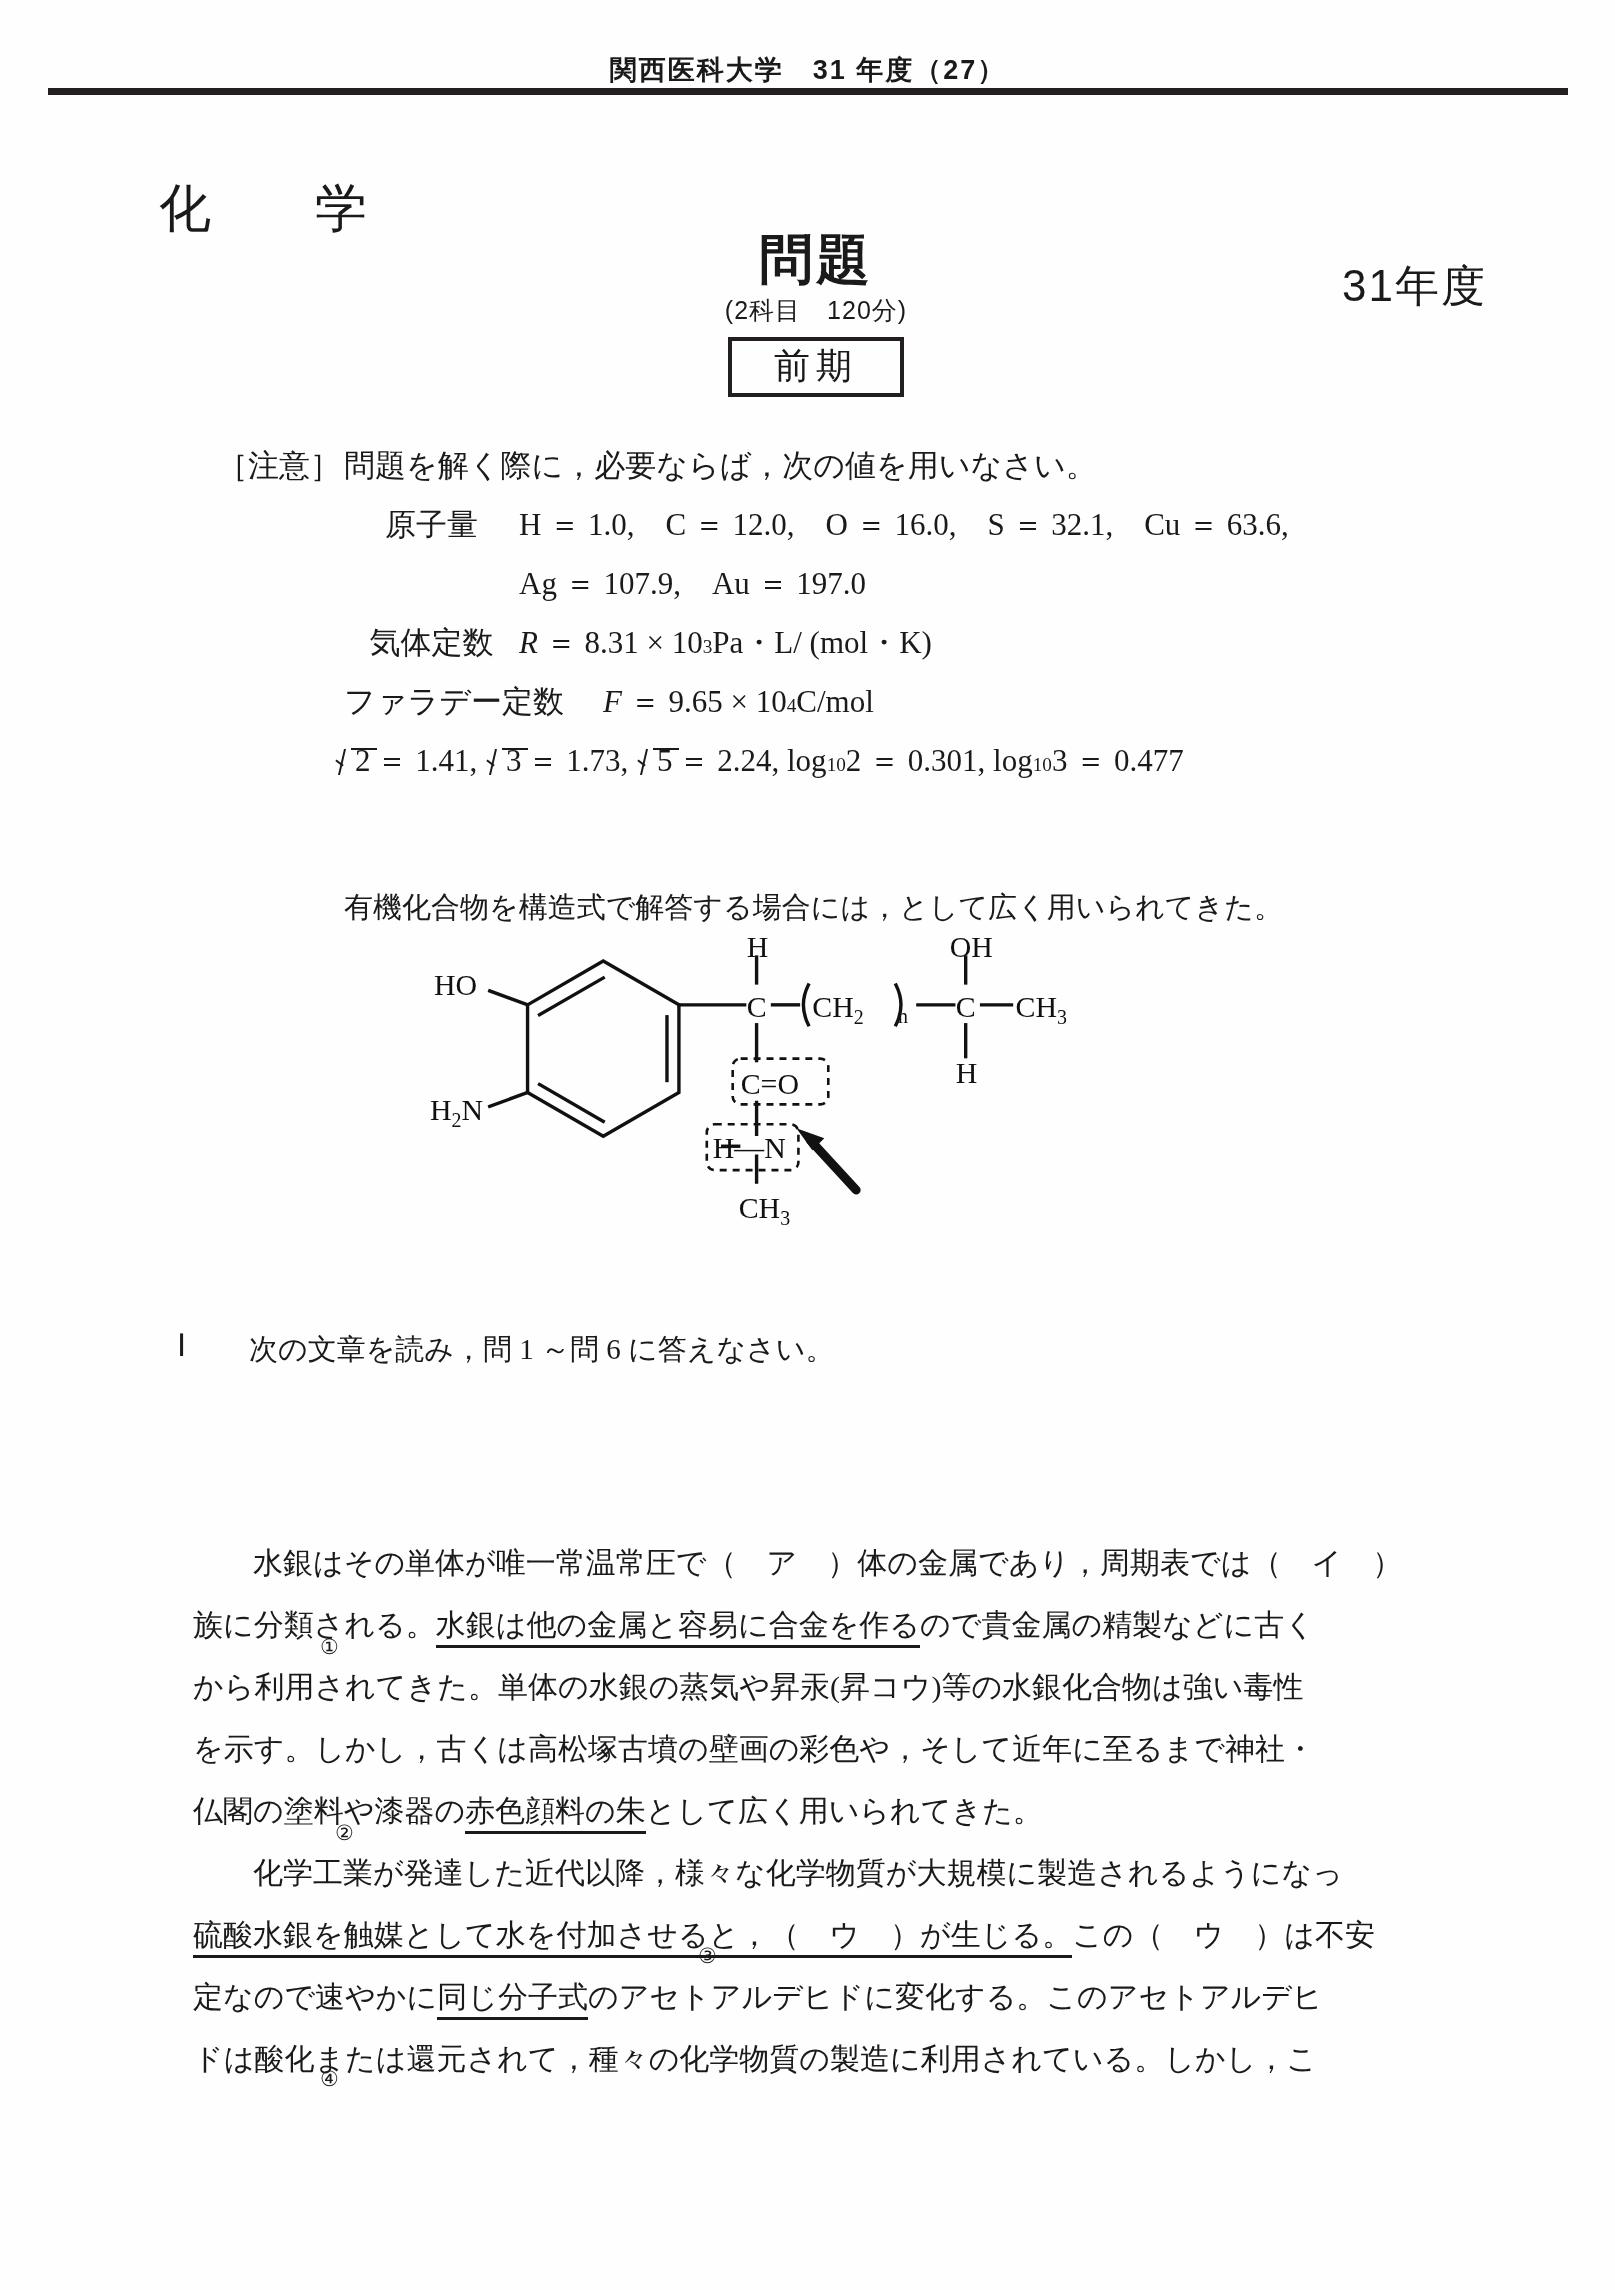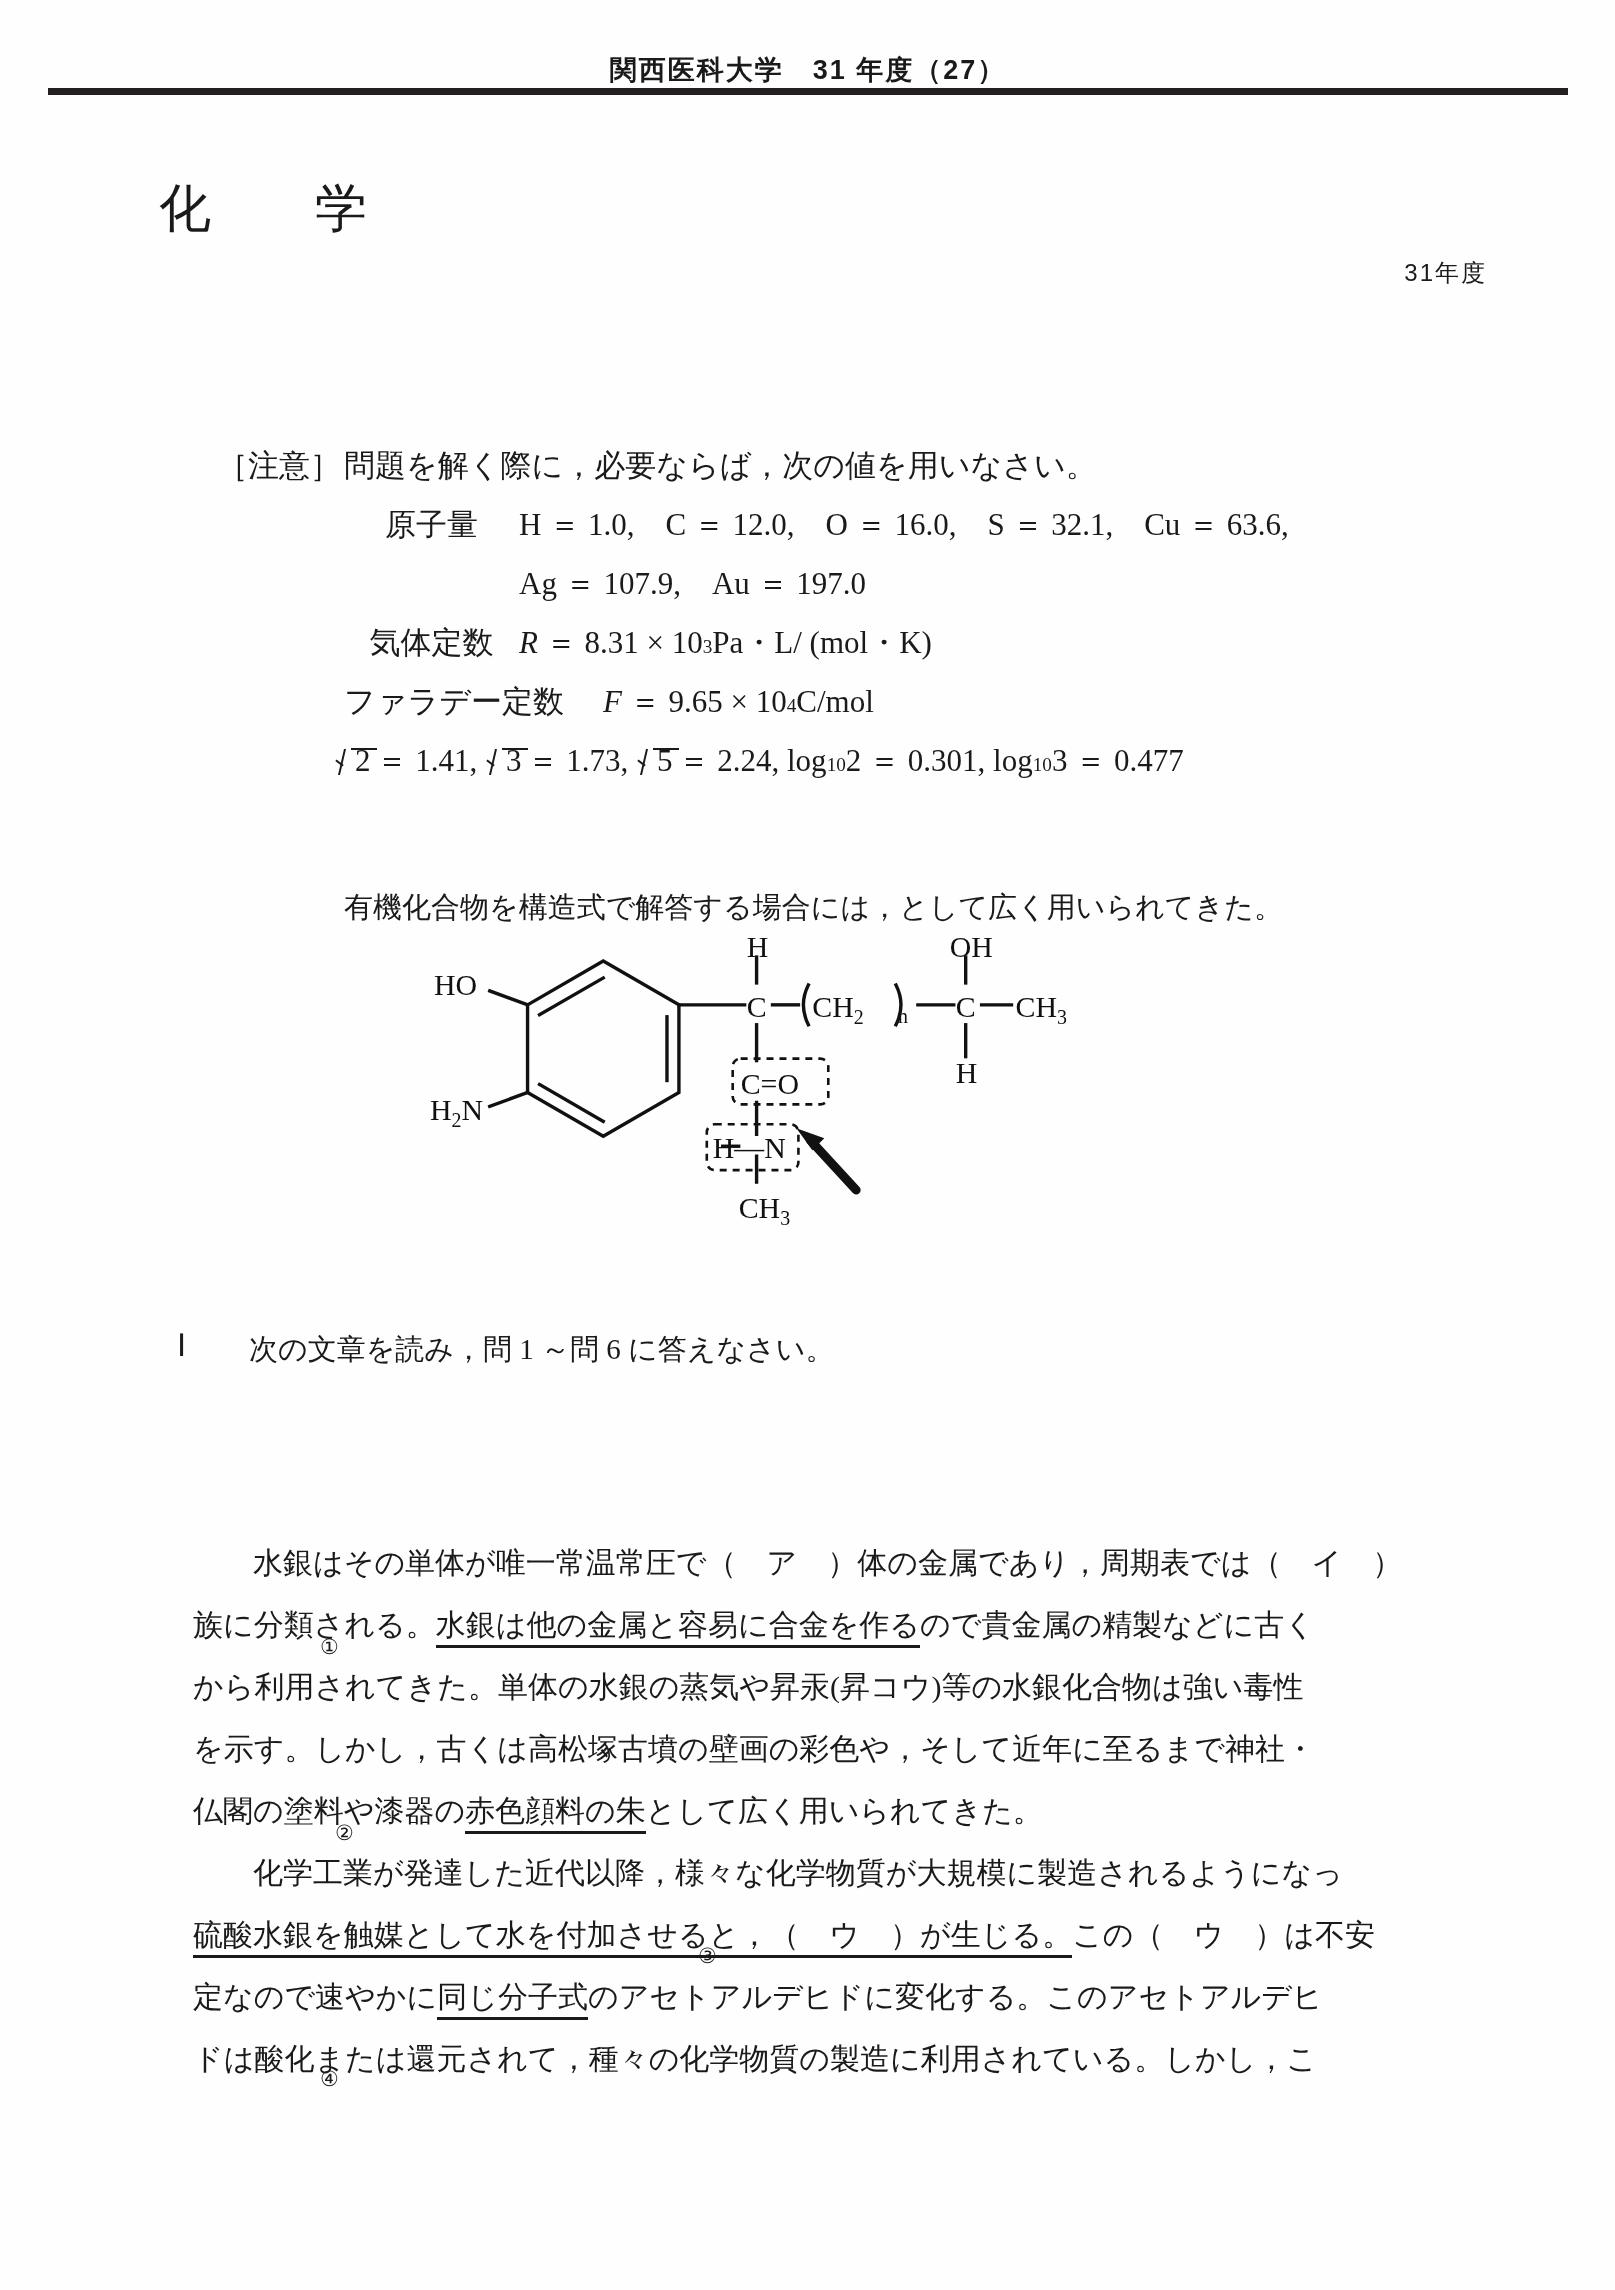--- a/index.html
+++ b/index.html
@@ -79,21 +79,21 @@
     padding: 4px 42px 7px 42px;
     font-size: 36px;
     font-family: "Liberation Sans", "DejaVu Sans", sans-serif;
     letter-spacing: 6px;
     line-height: 1.15;
   }
   .year-right {
     position: absolute;
     top: 257px;
     right: 129px;
-    font-size: 24px;
+    font-size: 44px;
     font-family: "Liberation Sans", "DejaVu Sans", sans-serif;
     letter-spacing: 2px;
   }
 
   
   .notes {
     position: absolute;
     top: 450px;
     left: 217px;
     width: 1274px;
@@ -212,20 +212,25 @@
 </head>
 <body>
 
 <div class="page">
 
   <div class="runhead">関西医科大学　31 年度（27）</div>
   <div class="rule"></div>
 
   <div class="subject-title">化　学</div>
 
+  <div class="center-title-wrap">
+    <div class="center-title">問題</div>
+    <div class="center-sub">(2科目　120分)</div>
+    <div class="term-box">前期</div>
+  </div>
 
   <div class="year-right">31年度</div>
 
   <div class="notes">
 
     <div class="note-line">
       <span class="note-tag">［注意］</span>
       <span>問題を解く際に，必要ならば，次の値を用いなさい。</span>
     </div>
 

